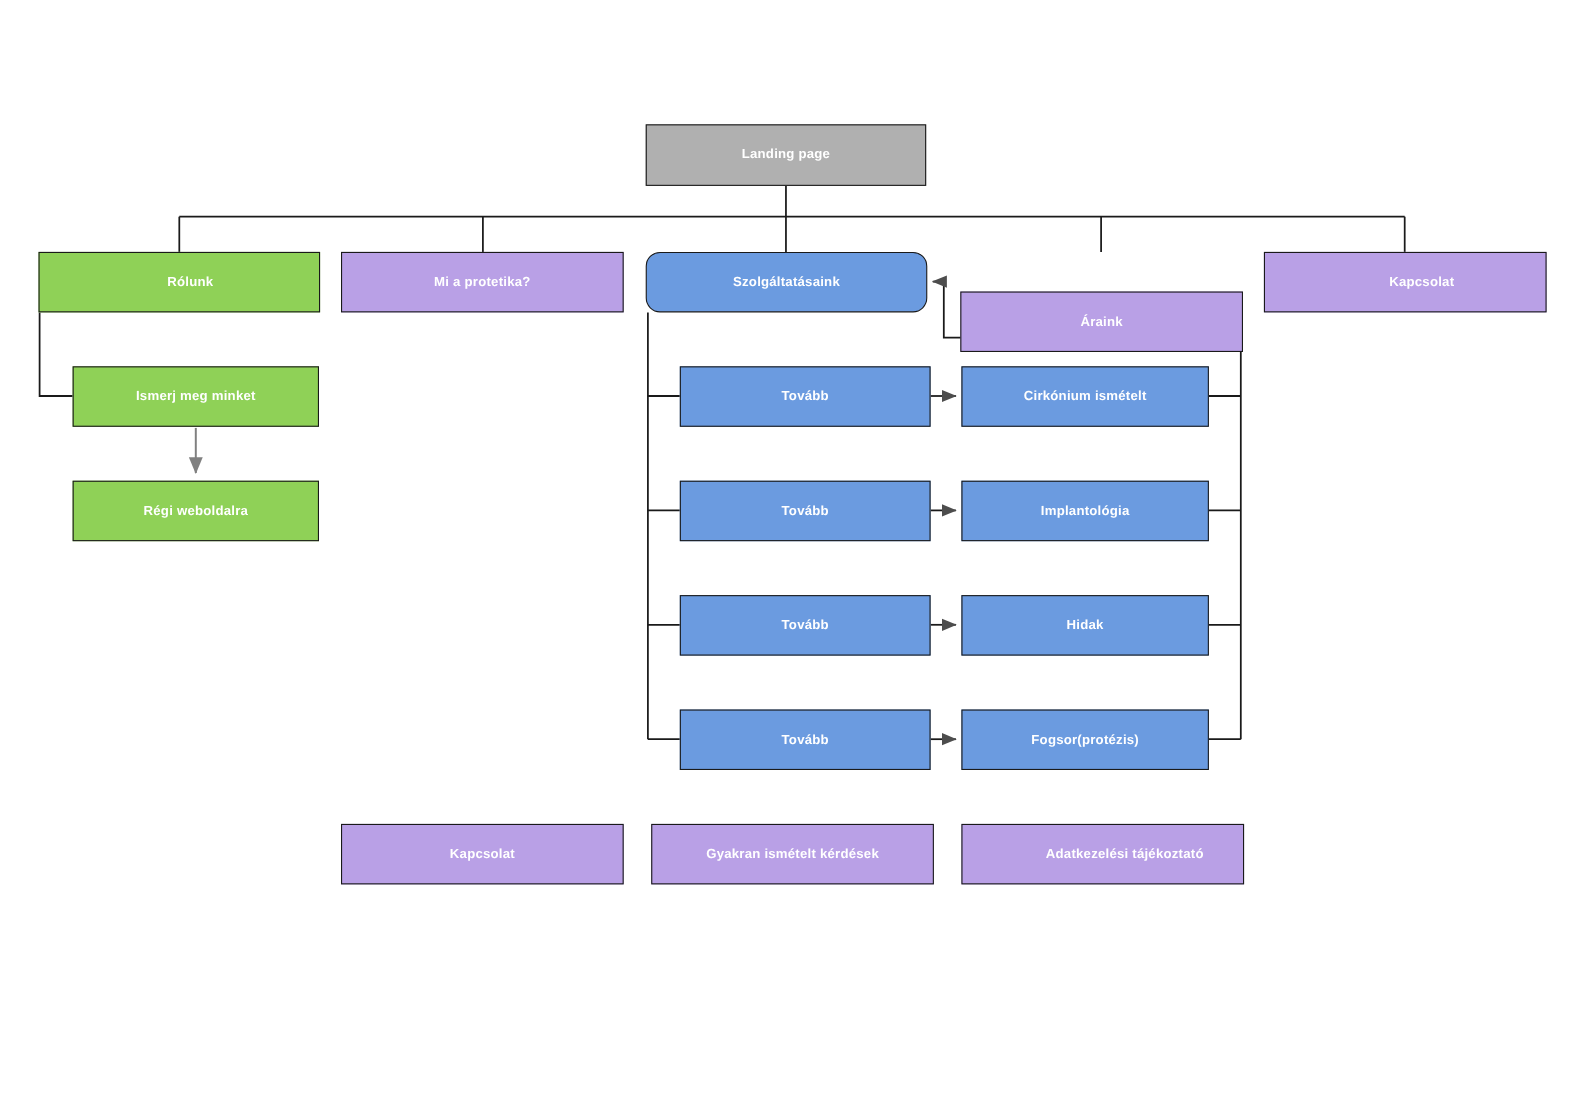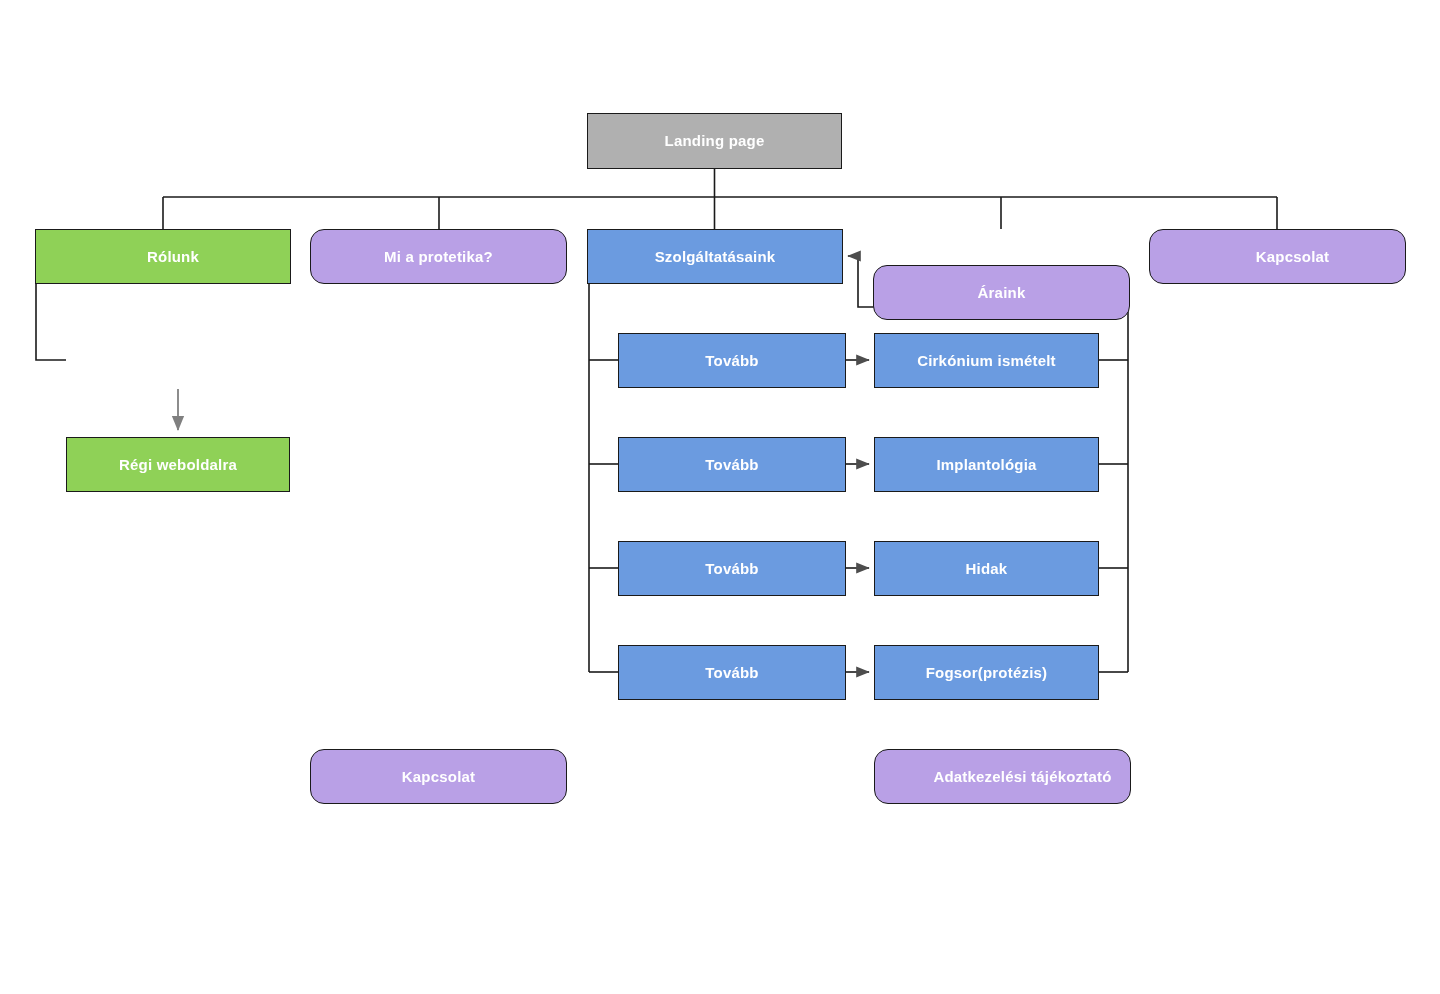--- a/index.html
+++ b/index.html
@@ -19,29 +19,29 @@
   }
   .node {
     position: absolute;
     box-sizing: border-box;
     border: 1px solid #1a1a1a;
     display: flex;
     align-items: center;
     justify-content: center;
     color: #ffffff;
     font-weight: bold;
-    font-size: 15px;
+    font-size: 12px;
     letter-spacing: 0.2px;
     text-align: center;
     line-height: 1.15;
     user-select: none;
   }
   .n-gray   { background: #b0b0b0; }
   .n-green  { background: #8fd157; }
-  .n-purple { background: #b9a0e6; border-radius: 14px; }
+  .n-purple { background: #b9a0e6; }
   .n-blue   { background: #6b9be0; }
 
   #edges {
     position: absolute;
     left: 0; top: 0;
     width: 1440px;
     height: 994px;
     pointer-events: none;
   }
   .edge {
@@ -112,30 +112,33 @@
   <div class="node n-gray" style="left:587px; top:113px; width:255px; height:56px;">
     <span>Landing page</span>
   </div>
 
   <div class="node n-green" style="left:35px; top:229px; width:256px; height:55px;padding-left:20px;">
     <span>Rólunk</span>
   </div>
   <div class="node n-purple" style="left:310px; top:229px; width:257px; height:55px;">
     <span>Mi a protetika?</span>
   </div>
-  <div class="node n-blue" style="left:587px; top:229px; width:256px; height:55px;">
+  <div class="node n-blue" style="left:587px; top:229px; width:256px; height:55px;border-radius:13px;">
     <span>Szolgáltatásaink</span>
   </div>
   <div class="node n-purple" style="left:873px; top:229px; width:257px; height:55px;margin-top:36px;">
     <span>Áraink</span>
   </div>
   <div class="node n-purple" style="left:1149px; top:229px; width:257px; height:55px;padding-left:30px;">
     <span>Kapcsolat</span>
   </div>
 
+  <div class="node n-green" style="left:66px; top:333px; width:224px; height:55px;">
+    <span>Ismerj meg minket</span>
+  </div>
   <div class="node n-green" style="left:66px; top:437px; width:224px; height:55px;">
     <span>Régi weboldalra</span>
   </div>
 
   <div class="node n-blue" style="left:618px; top:333px; width:228px; height:55px;">
     <span>Tovább</span>
   </div>
   <div class="node n-blue" style="left:618px; top:437px; width:228px; height:55px;">
     <span>Tovább</span>
   </div>
@@ -155,17 +158,20 @@
   <div class="node n-blue" style="left:874px; top:541px; width:225px; height:55px;">
     <span>Hidak</span>
   </div>
   <div class="node n-blue" style="left:874px; top:645px; width:225px; height:55px;text-align:center;">
     <span>Fogsor(protézis)</span>
   </div>
 
   <div class="node n-purple" style="left:310px; top:749px; width:257px; height:55px;">
     <span>Kapcsolat</span>
   </div>
+  <div class="node n-purple" style="left:592px; top:749px; width:257px; height:55px;">
+    <span>Gyakran ismételt kérdések</span>
+  </div>
   <div class="node n-purple" style="left:874px; top:749px; width:257px; height:55px;padding-left:40px;">
     <span>Adatkezelési tájékoztató</span>
   </div>
 
 </div>
 
 </body></html>

